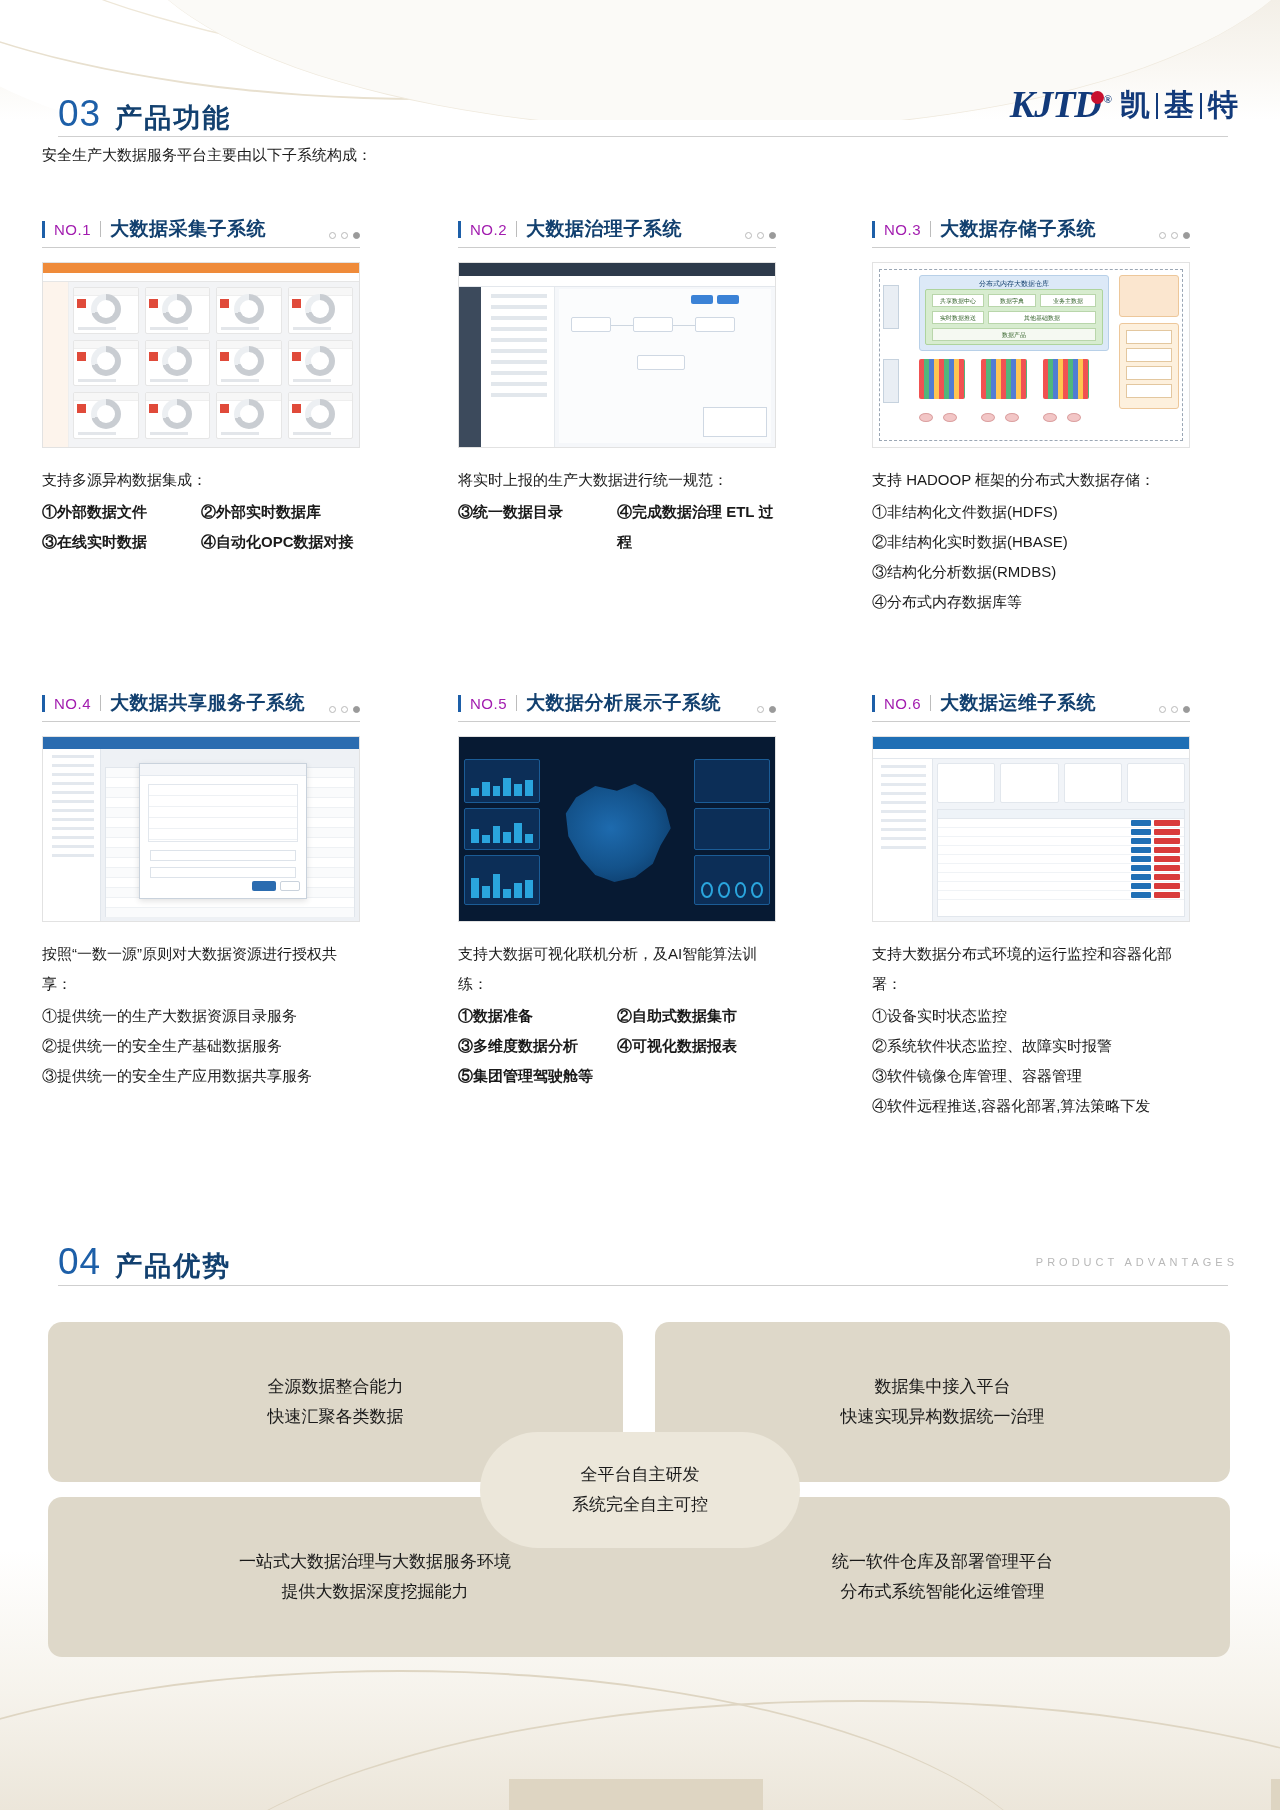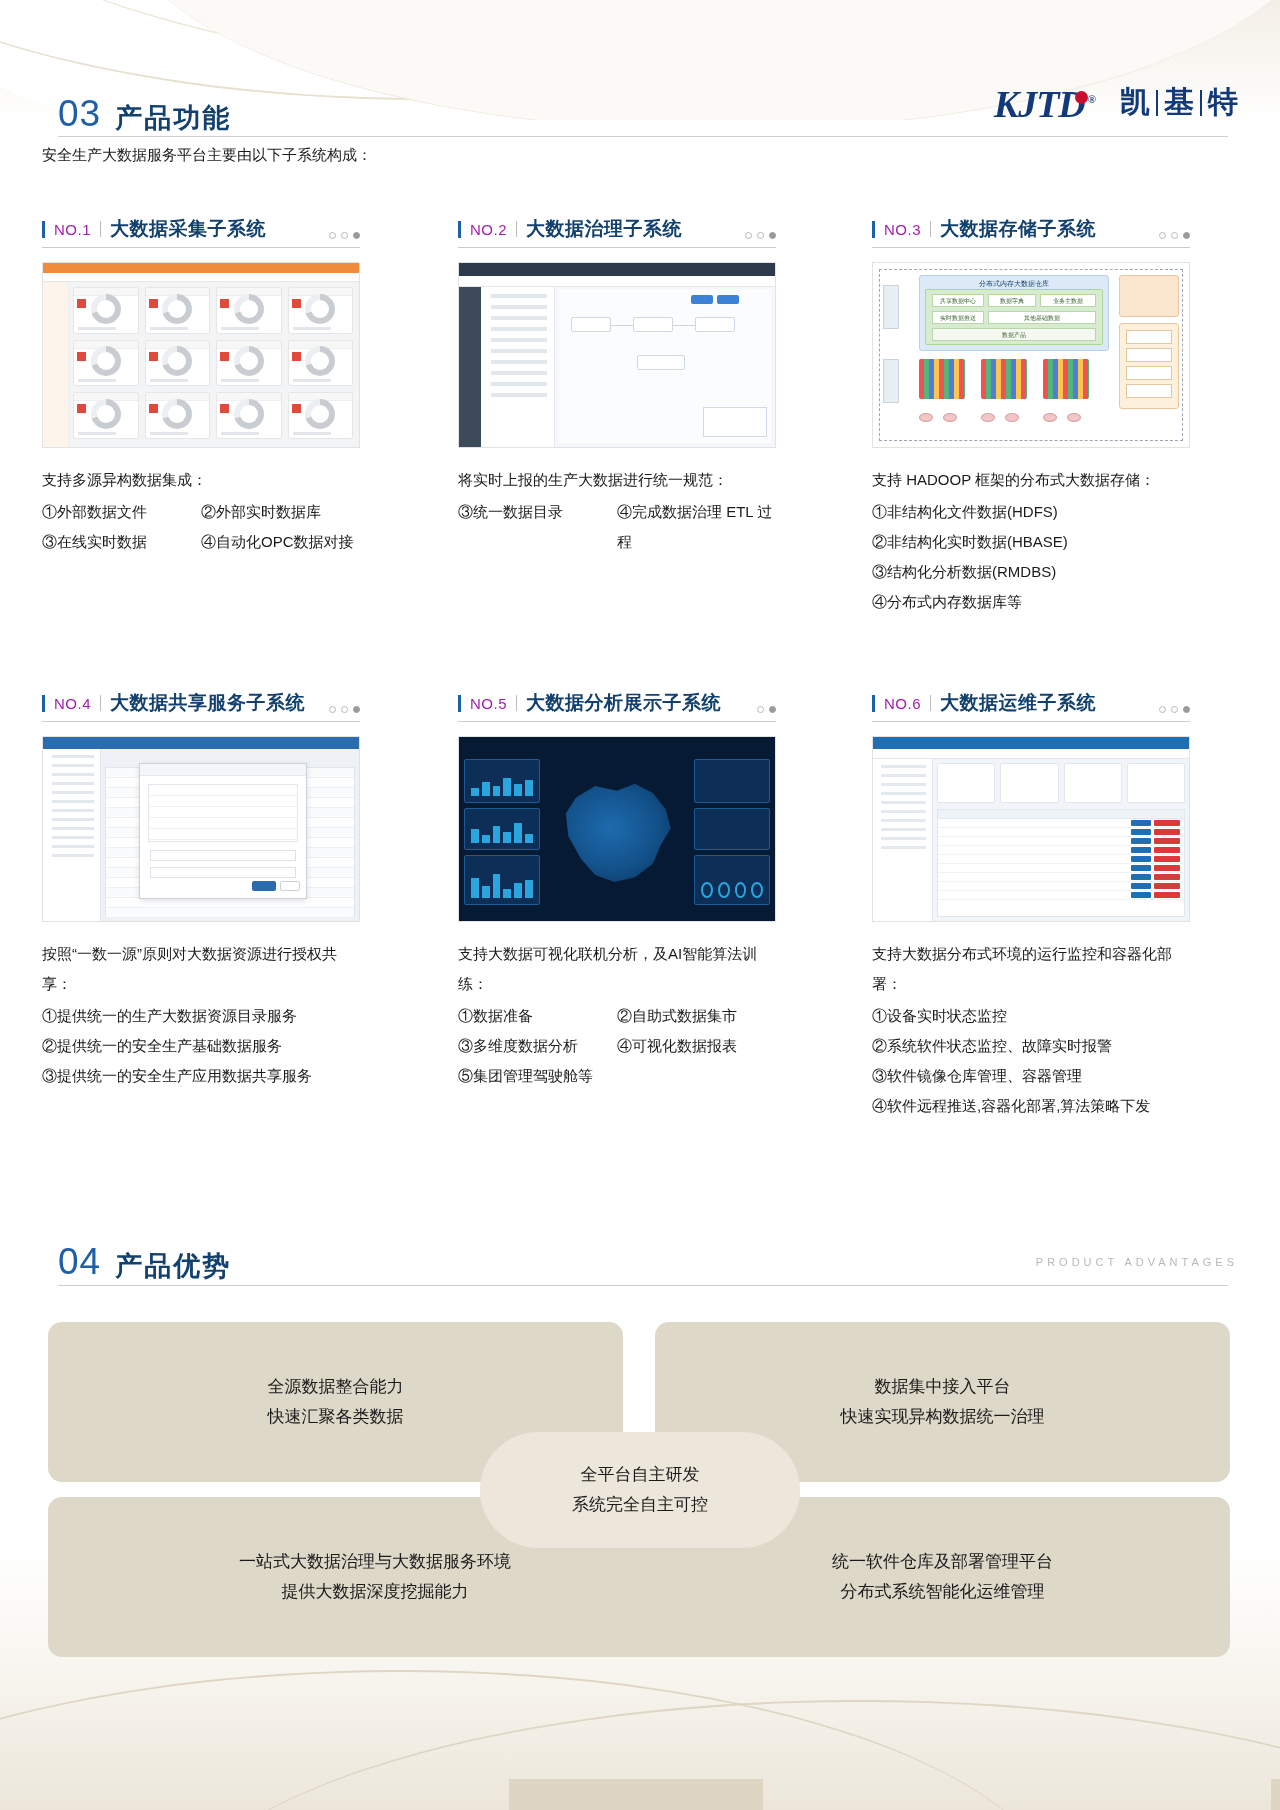--- a/index.html
+++ b/index.html
@@ -61,21 +61,21 @@
     font-size:27px; color:#12406f; font-weight:700; letter-spacing:2px; line-height:1;
   }
   .sec-rule {
     position:absolute; height:1px; background:#cfcfcf;
   }
   .sec-en {
     position:absolute; font-size:11px; letter-spacing:4px; color:#b8b8b8;
   }
 
   
-  .logo { position:absolute; right:42px; top:82px; display:flex; align-items:flex-start; gap:25px; }
+  .logo { position:absolute; right:42px; top:82px; display:flex; align-items:flex-end; gap:9px; }
   .logo-mark {
     font-family:"Liberation Serif", serif;
     font-size:38px; font-weight:700; font-style:italic; color:#123a7a; letter-spacing:-1px;
     position:relative;
   }
   .logo-mark .dot {
     display:inline-block; width:13px; height:13px; border-radius:50%;
     background:#c8102e; margin-left:-10px; position:relative; top:-13px;
   }
   .logo-reg { font-size:11px; vertical-align:super; color:#123a7a; }
@@ -97,21 +97,21 @@
   .dots i { width:7px; height:7px; border-radius:50%; border:1px solid #b9b9b9; display:block; }
   .dots i.filled { background:#9a9a9a; border-color:#9a9a9a; }
   .card-underline { height:1px; background:#cccccc; margin-top:5px; }
   .shot {
     margin-top:14px; width:318px; height:186px; border:1px solid #e2e2e2;
     overflow:hidden; position:relative; background:#fff;
   }
   .desc { margin-top:17px; font-size:15px; line-height:30px; color:#1a1a1a; }
   .desc .lead { display:block; }
   .bullets { margin-top:2px; }
-  .brow { display:flex; }
+  .brow { display:flex;font-weight:bold; }
   .brow .b { width:176px; }
 
   
   .adv-box {
     position:absolute; background:#ded8c9; border-radius:14px;
     display:flex; align-items:center; justify-content:center; text-align:center;
     font-size:17px; line-height:30px; color:#1a1a1a;
   }
   .adv-center {
     position:absolute; background:#ece7da; border-radius:70px;

